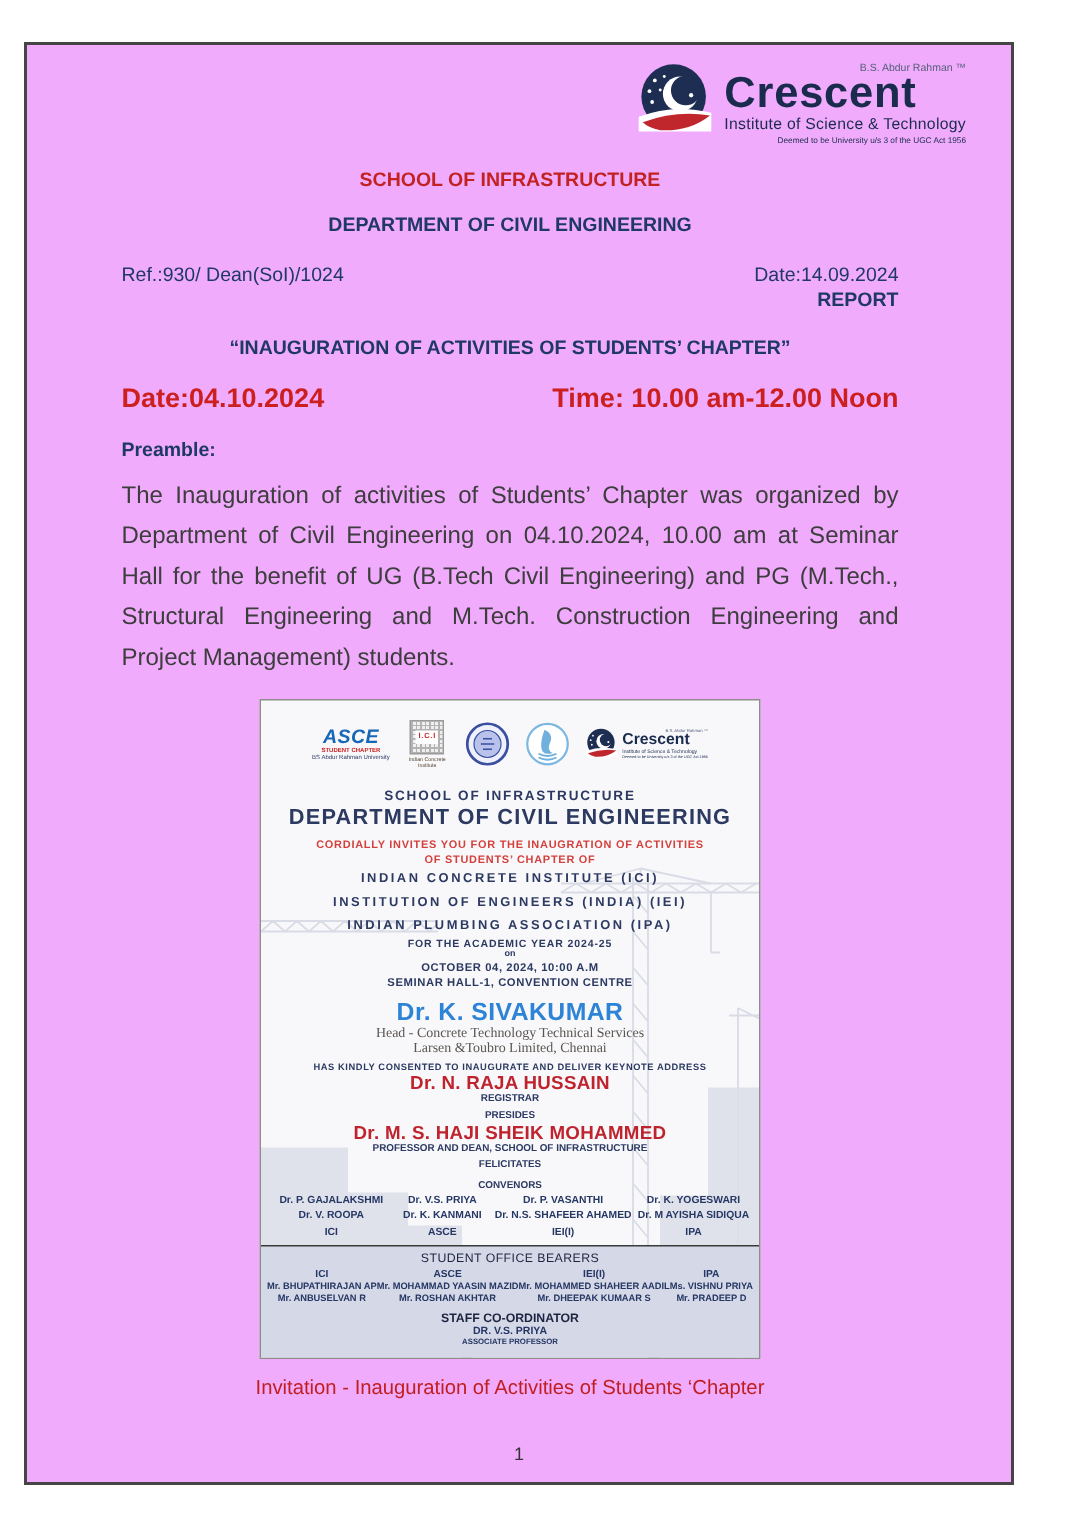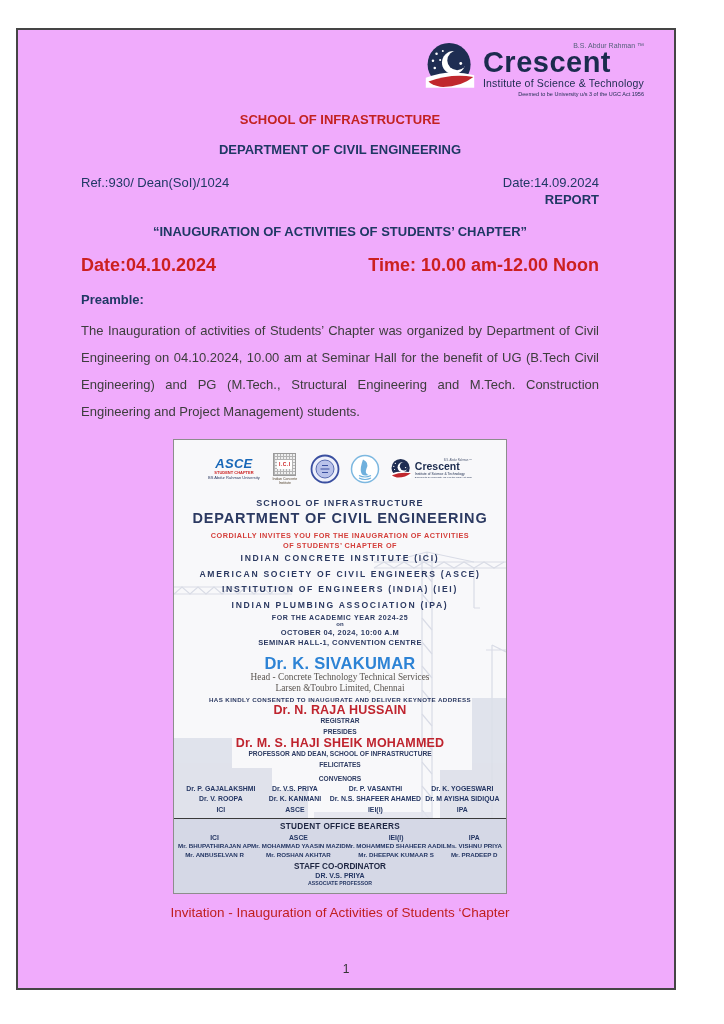--- a/index.html
+++ b/index.html
@@ -21,21 +21,21 @@
   .logo-tagline { font-size:5.5px; color:#1b2b4e; align-self:flex-end; margin-top:2px; }
   
   .doc { padding:0 75px 0 63px; }
   .doc-school { margin-top:82px; text-align:center; font-weight:bold; font-size:13px; color:#c32222; }
   .doc-dept   { margin-top:15px; text-align:center; font-weight:bold; font-size:13px; color:#1f3864; }
   .ref-row    { margin-top:18px; display:flex; justify-content:space-between; font-weight:normal; font-size:13px; color:#1f3864; }
   .report     { margin-top:2px;  text-align:right; font-weight:bold; font-size:13px; color:#1f3864; }
   .doc-title  { margin-top:17px; text-align:center; font-weight:bold; font-size:13px; color:#1f3864; }
   .dt-row     { margin-top:16px; display:flex; justify-content:space-between; font-weight:bold; font-size:18px; color:#cc2020; }
   .preamble-h { margin-top:16px; font-weight:bold; font-size:13px; color:#1f3864; }
-  .para       { margin-top:10px; font-size:13px; color:#3d3d3d; text-align:justify; line-height:27px; }
+  .para       { margin-top:10px; font-size:16px; color:#3d3d3d; text-align:justify; line-height:27px; }
   .caption    { margin-top:11px; text-align:center; font-weight:normal; font-size:13.5px; color:#c01f1f; }
   .pageno     { position:absolute; bottom:12px; left:0; right:0; text-align:center; font-size:12px; color:#333; }
   
   .poster-wrap { margin-top:14px; display:flex; justify-content:center; }
   .poster { width:332px; border:1px solid #8d8d8d; background:#f8f8fa; position:relative; overflow:hidden; }
   .wm { position:absolute; inset:0; z-index:0; }
   .pc { position:relative; z-index:1; text-align:center; padding-top:6px; }
   .plogos { display:flex; align-items:center; justify-content:center; gap:10px; height:46px; }
   .asce { text-align:center; line-height:1; }
   .asce-t { font-size:13px; font-weight:bold; font-style:italic; color:#1767b8; letter-spacing:.3px; }
@@ -68,21 +68,21 @@
   .p-note { margin-top:3px; font-size:6.2px; font-weight:bold; color:#2c3a62; letter-spacing:.4px; }
   .p-name-red { font-size:12.5px; font-weight:bold; color:#bf242e; margin-top:1px; letter-spacing:.2px; line-height:13px; }
   .p-role { font-size:6.6px; font-weight:bold; color:#2c3a62; line-height:8px; }
   .p-action { font-size:6.6px; font-weight:bold; color:#2c3a62; margin-top:3px; line-height:8px; }
   .p-conv-h { margin-top:6px; font-size:6.6px; font-weight:bold; color:#2c3a62; line-height:8px; }
   .conv-grid { display:flex; padding:0 5px; margin-top:1px; padding-bottom:5px; }
   .ccol0{flex-basis:26%;} .ccol1{flex-basis:20%;} .ccol2{flex-basis:30%;} .ccol3{flex-basis:24%;}
   .cname { font-size:6.9px; font-weight:bold; color:#253764; line-height:10px; white-space:nowrap; }
   .corg  { font-size:6.9px; font-weight:bold; color:#253764; margin-top:2px; }
   .bearers { border-top:1.5px solid #3a3a3a; background:#d5d8e6; padding:3px 4px 7px; }
-  .b-h { font-size:8.2px; font-weight:bold; color:#1c2440; letter-spacing:.3px; }
+  .b-h { font-size:8.2px; font-weight:normal; color:#1c2440; letter-spacing:.3px; }
   .b-grid { display:flex; margin-top:2px; }
   .bcol0{flex-basis:22%;} .bcol1{flex-basis:28%;} .bcol2{flex-basis:30%;} .bcol3{flex-basis:20%;}
   .borg  { font-size:6.8px; font-weight:bold; color:#253764; line-height:9px; }
   .bname { font-size:6.2px; font-weight:bold; color:#253764; line-height:8.5px; white-space:nowrap; }
   .staff-h { margin-top:3px; font-size:8.2px; font-weight:bold; color:#1c2440; }
   .staff-n { font-size:7px; font-weight:bold; color:#253764; margin-top:1px; }
   .staff-r { font-size:5.2px; font-weight:bold; color:#253764; margin-top:1px; }
 </style>
 </head>
 <body>
@@ -198,21 +198,20 @@
           </div>
 
           <div class="p-school">SCHOOL OF INFRASTRUCTURE</div>
           <div class="p-dept">DEPARTMENT OF CIVIL ENGINEERING</div>
           <div class="p-invite">
             <div>CORDIALLY INVITES YOU FOR THE INAUGRATION OF ACTIVITIES</div>
             <div>OF STUDENTS’ CHAPTER OF</div>
           </div>
           <div>
             <div class="p-chapter">INDIAN CONCRETE INSTITUTE (ICI)</div>
-            <div class="p-chapter">AMERICAN SOCIETY OF CIVIL ENGINEERS (ASCE)</div>
             <div class="p-chapter">INSTITUTION OF ENGINEERS (INDIA) (IEI)</div>
             <div class="p-chapter">INDIAN PLUMBING ASSOCIATION (IPA)</div>
           </div>
           <div class="p-year">FOR THE ACADEMIC YEAR 2024-25</div>
           <div class="p-on">on</div>
           <div class="p-when">OCTOBER 04, 2024, 10:00 A.M</div>
           <div class="p-when">SEMINAR HALL-1, CONVENTION CENTRE</div>
 
           <div class="p-chief">Dr. K. SIVAKUMAR</div>
           <div class="p-serif">Head - Concrete Technology Technical Services</div>

